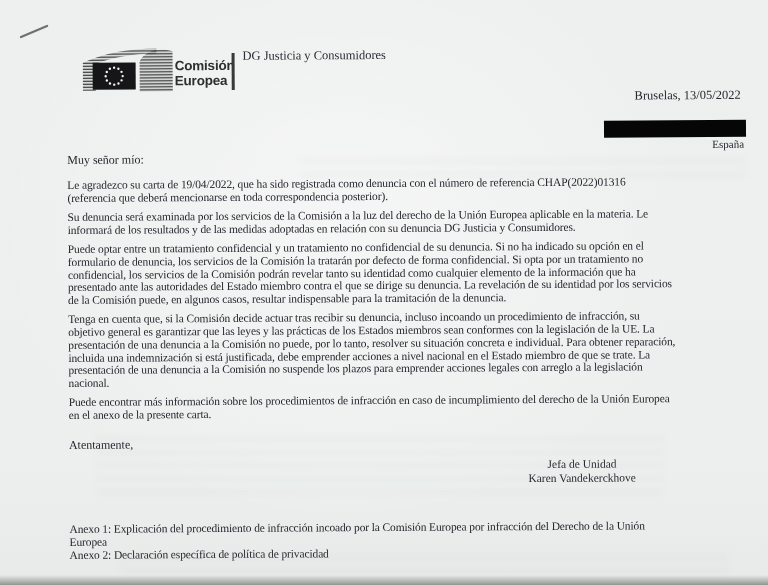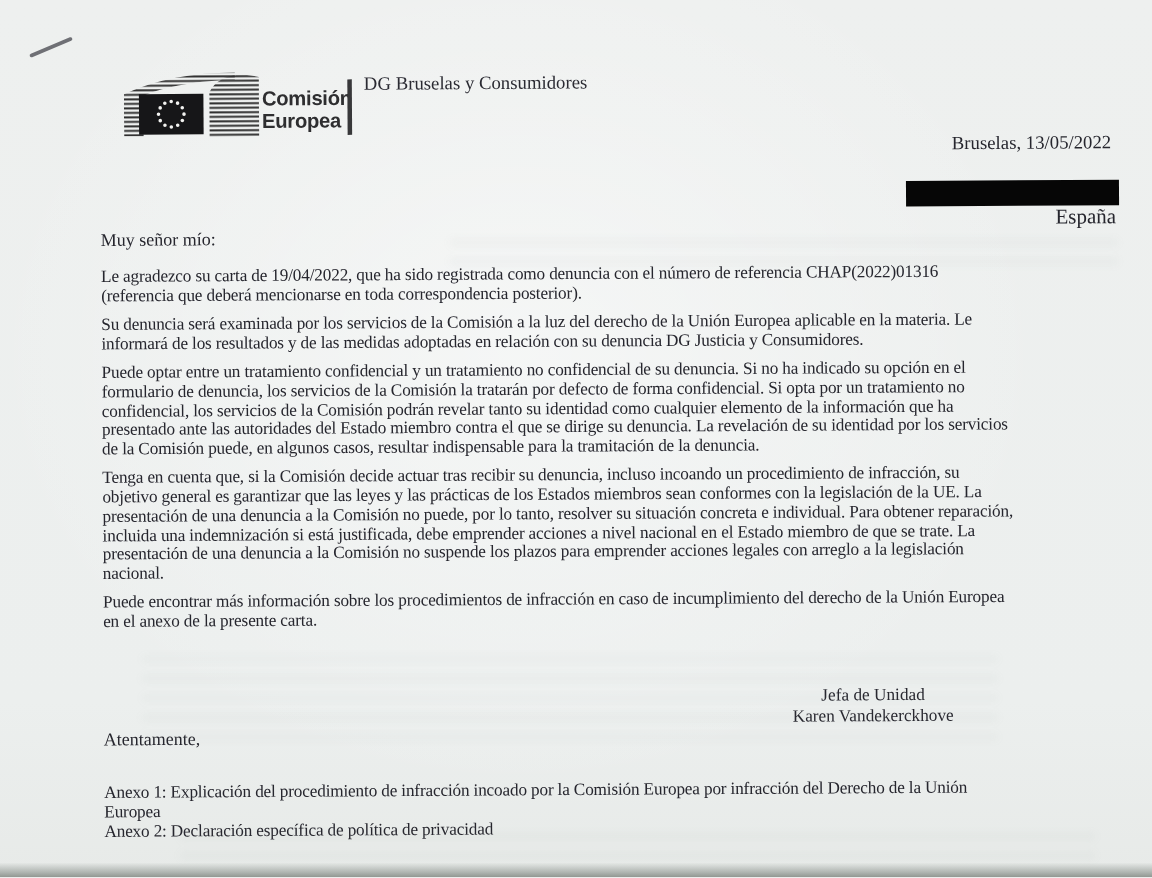--- a/index.html
+++ b/index.html
@@ -29,33 +29,33 @@
   .dept { position:absolute; left:244px; top:48px; font-size:12.5px; color:#2a2a32; }
 
   
   .date-line { position:absolute; top:90px; right:26px; font-size:12.5px; }
   .recipient-name {
     position:absolute; top:108px; right:26px;
     font-size:11px; letter-spacing:0.25px;
     border-bottom:1px solid #3a3a42; padding-bottom:1px;
   }
   .redaction { position:absolute; top:122px; right:21px; width:142px; height:17px; background:#060606; }
-  .recipient-country { position:absolute; top:140px; right:23px; font-size:14px; }
+  .recipient-country { position:absolute; top:140px; right:23px; font-size:11px; }
 
   
   .salutation { position:absolute; left:68px; top:151px; font-size:12px;text-align:right; }
   .bodytext { position:absolute; left:68px; top:177px; width:698px; }
   .bodytext p, .annexes p {
     margin:0 0 6.5px 0;
     white-space:pre-line;
     font-size:11.5px; line-height:12.75px;
     letter-spacing:-0.12px;
     color:#26262e;
   }
-  .closing { position:absolute; left:68px; top:436px; font-size:12px;margin-top:48px; }
+  .closing { position:absolute; left:68px; top:436px; font-size:12px; }
   .signature { position:absolute; left:460px; top:459px; width:242px; text-align:center; font-size:11.5px; line-height:13.5px; }
   .annexes { position:absolute; left:68px; top:521px; width:698px; }
   .annexes p { margin:0; }
 
   
   .pen-mark { position:absolute; left:18px; top:20px; }
   .ghost {
     position:absolute;
     background:repeating-linear-gradient(0deg, rgba(140,152,146,0.28) 0 3px, rgba(140,152,146,0) 3px 13px);
     filter:blur(3px); opacity:0.35; pointer-events:none;
@@ -104,21 +104,21 @@
             <circle cx="27.25" cy="22.14" r="1.2"></circle>
         </g>
       </g>
     </svg>
 
     <div class="org-name">
       <div>Comisión</div>
       <div>Europea</div>
     </div>
     <div class="lh-bar"></div>
-    <div class="dept">DG Bruselas y Consumidores</div>
+    <div class="dept">DG Justicia y Consumidores</div>
 
     <div class="date-line">Bruselas, 13/05/2022</div>
     <div class="redaction"></div>
     <div class="recipient-country">España</div>
 
     <div class="salutation">Muy señor mío:</div>
 
     <div class="bodytext">
       <p>Le agradezco su carta de 19/04/2022, que ha sido registrada como denuncia con el número de referencia CHAP(2022)01316
 (referencia que deberá mencionarse en toda correspondencia posterior).</p>

